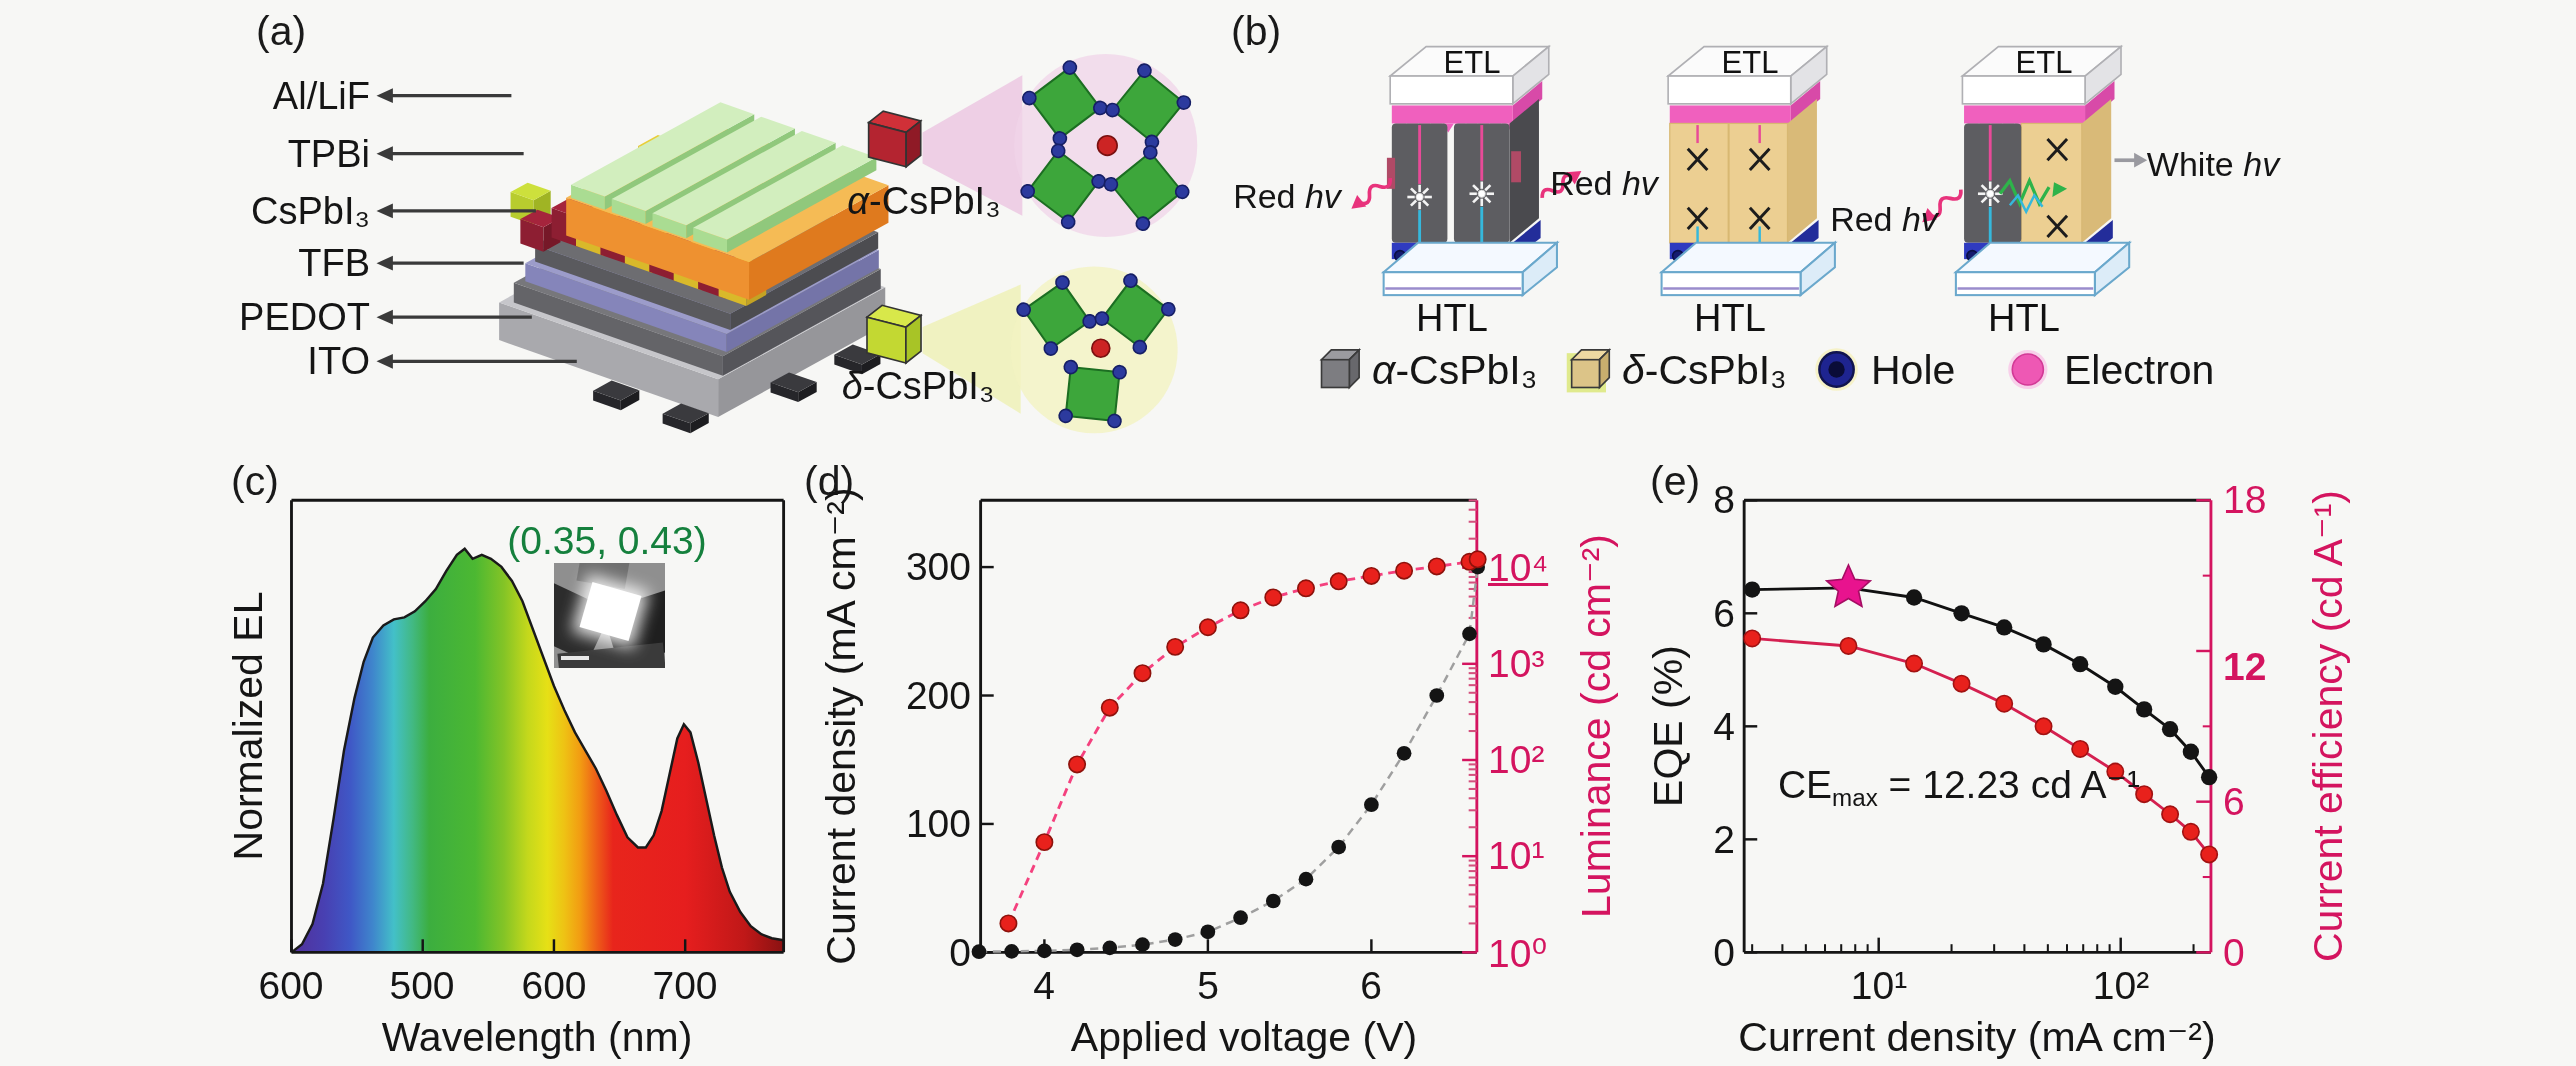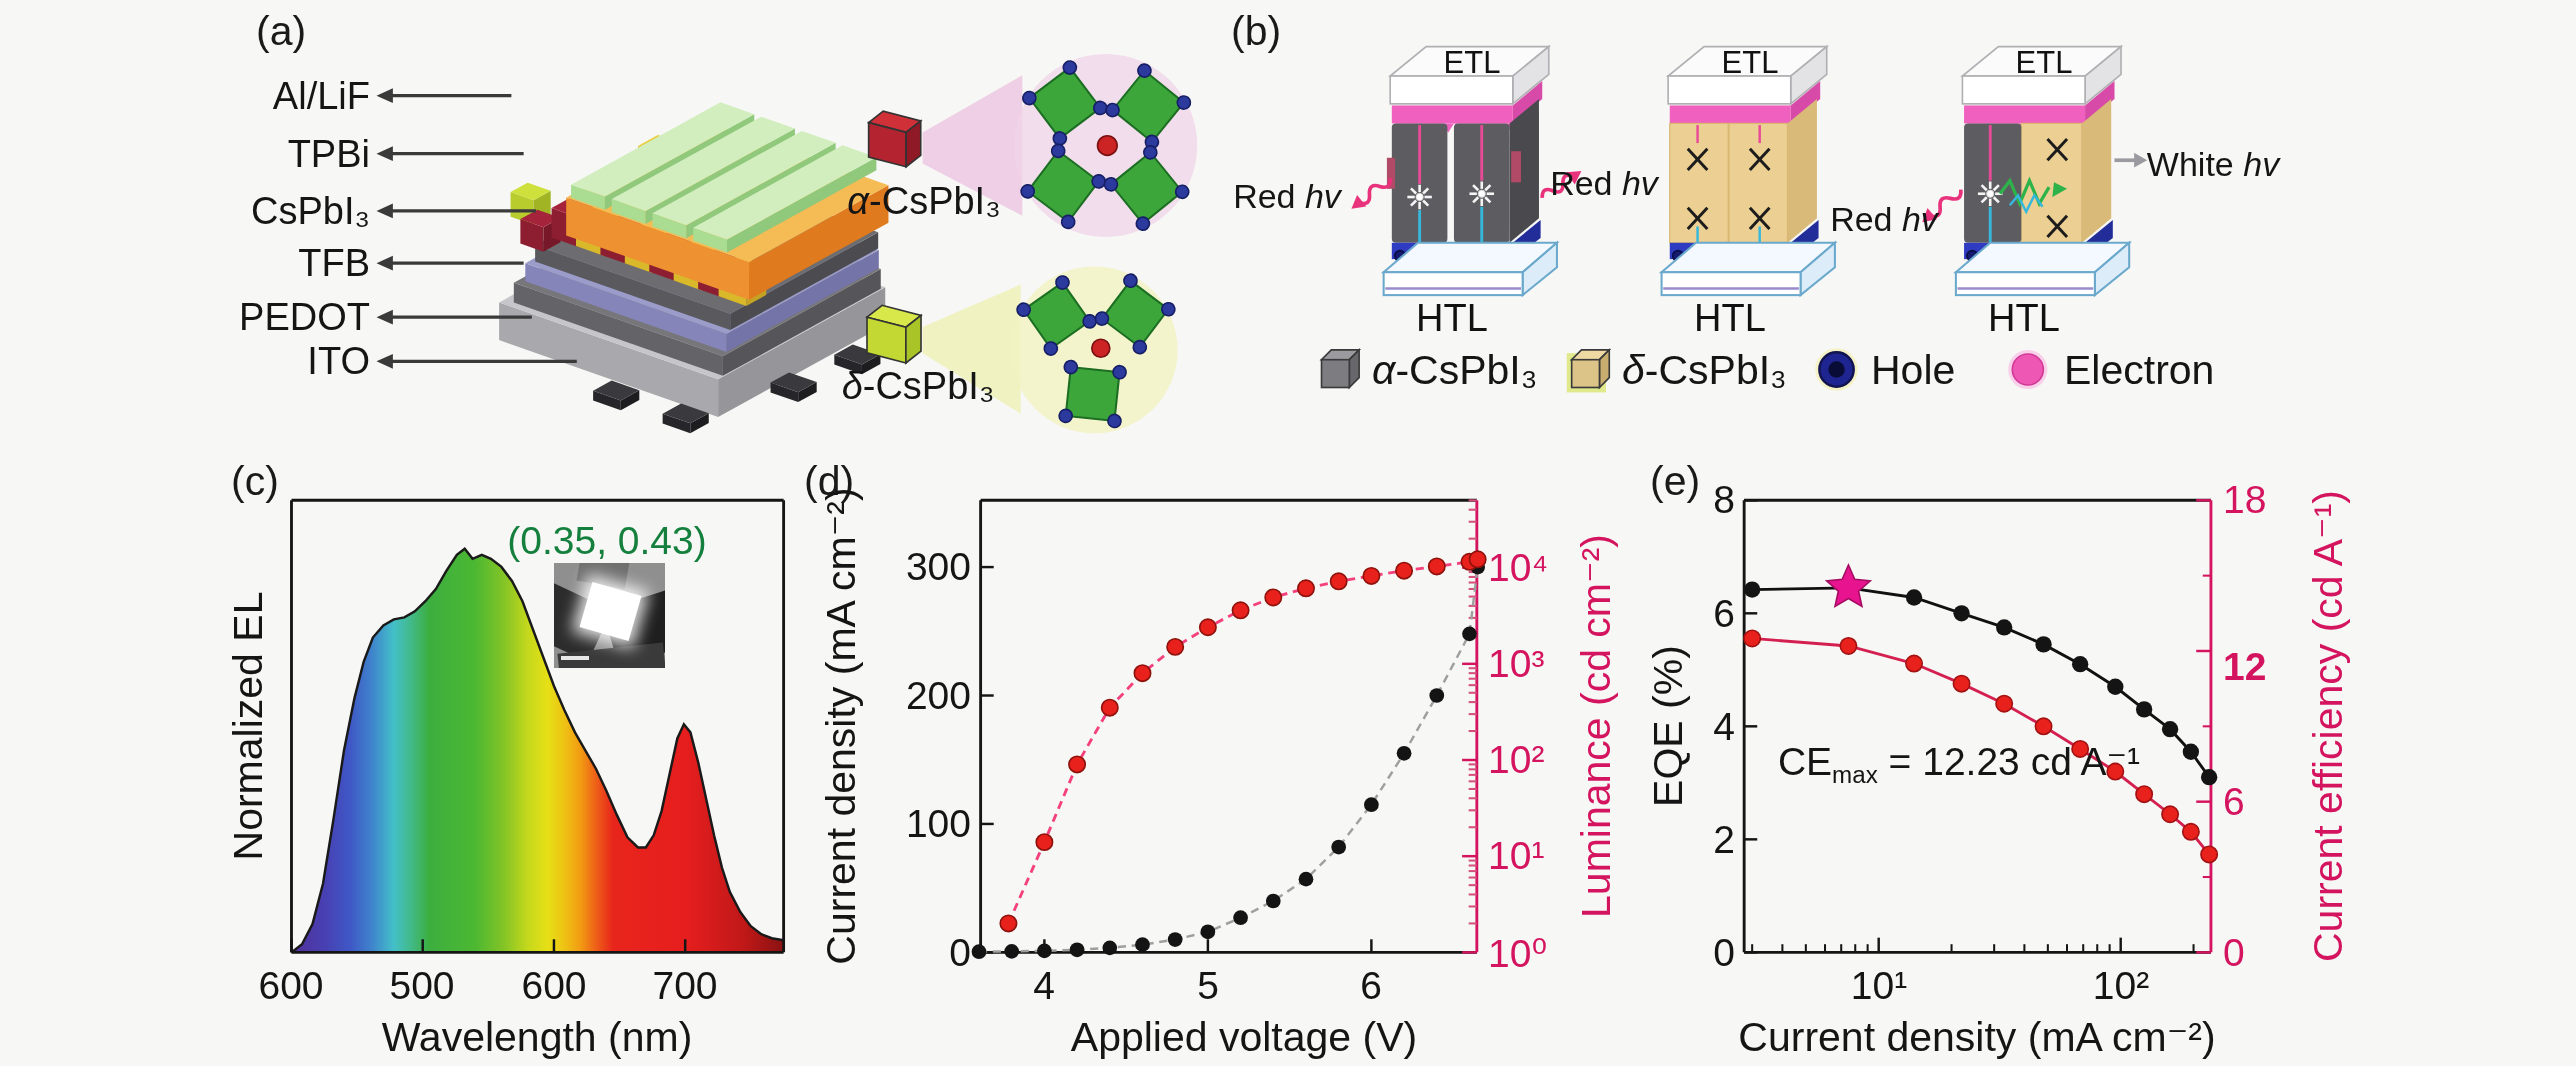--- a/index.html
+++ b/index.html
@@ -600,21 +600,21 @@
   <div class="axtitle rot" style="left:248px;top:726px;">Normalized EL</div>
   <div class="axtitle ctr" style="left:537px;top:1037px;">Wavelength (nm)</div>
   <div class="axtitle rot" style="left:841px;top:726px;">Current density (mA cm⁻²)</div>
   <div class="axtitle rot crimson" style="left:1596px;top:726px;">Luminance (cd cm⁻²)</div>
   <div class="axtitle ctr" style="left:1228px;top:1037px;margin-left:16px;">Applied voltage (V)</div>
   <div class="axtitle rot" style="left:1668px;top:726px;">EQE (%)</div>
   <div class="axtitle rot crimson" style="left:2328px;top:726px;">Current efficiency (cd A⁻¹)</div>
   <div class="axtitle ctr" style="left:1977px;top:1037px;">Current density (mA cm⁻²)</div>
 
   <div class="ann ctr" style="left:607px;top:541px;color:#15803d;">(0.35, 0.43)</div>
-  <div class="ann ctr" style="left:1959px;top:764px;"><span>CE</span><sub>max</sub><span> = 12.23 cd A⁻¹</span></div>
+  <div class="ann ctr" style="left:1959px;top:787px;"><span>CE</span><sub>max</sub><span> = 12.23 cd A⁻¹</span></div>
 
   <div id="inset">
     <div class="blob3"></div>
     <div class="blob1"></div>
     <div class="blob2"></div>
     <div class="blob4"></div>
     <div class="sq"></div>
     <div class="scalebar"></div>
   </div>
 
@@ -647,21 +647,21 @@
       <div class="ticklab " style="left: 1208px; top: 964px; transform: translate(-50%, 0px);">5</div>
       <div class="ticklab " style="left: 1371px; top: 964px; transform: translate(-50%, 0px);">6</div>
       <div class="ticklab " style="left: 971px; top: 953px; transform: translate(-100%, -50%);">0</div>
       <div class="ticklab " style="left: 971px; top: 824px; transform: translate(-100%, -50%);">100</div>
       <div class="ticklab " style="left: 971px; top: 696px; transform: translate(-100%, -50%);">200</div>
       <div class="ticklab " style="left: 971px; top: 567px; transform: translate(-100%, -50%);">300</div>
       <div class="ticklab crimson" style="left: 1488px; top: 953px; transform: translate(0px, -50%);">10⁰</div>
       <div class="ticklab crimson" style="left: 1488px; top: 856px; transform: translate(0px, -50%);">10¹</div>
       <div class="ticklab crimson" style="left: 1488px; top: 760px; transform: translate(0px, -50%);">10²</div>
       <div class="ticklab crimson" style="left: 1488px; top: 664px; transform: translate(0px, -50%);">10³</div>
-      <div class="ticklab crimson" style="left: 1488px; top: 568px; transform: translate(0px, -50%);">10⁴</div>
+      <div class="ticklab crimson" style="left: 1488px; top: 568px; transform: translate(0px, -50%); text-decoration: underline;">10⁴</div>
       <div class="ticklab " style="left: 1879px; top: 964px; transform: translate(-50%, 0px);">10¹</div>
       <div class="ticklab " style="left: 2121px; top: 964px; transform: translate(-50%, 0px);">10²</div>
       <div class="ticklab " style="left: 1735px; top: 953px; transform: translate(-100%, -50%);">0</div>
       <div class="ticklab " style="left: 1735px; top: 840px; transform: translate(-100%, -50%);">2</div>
       <div class="ticklab " style="left: 1735px; top: 727px; transform: translate(-100%, -50%);">4</div>
       <div class="ticklab " style="left: 1735px; top: 614px; transform: translate(-100%, -50%);">6</div>
       <div class="ticklab " style="left: 1735px; top: 500px; transform: translate(-100%, -50%);">8</div>
       <div class="ticklab crimson" style="left: 2223px; top: 953px; transform: translate(0px, -50%);">0</div>
       <div class="ticklab crimson" style="left: 2223px; top: 802px; transform: translate(0px, -50%);">6</div>
       <div class="ticklab crimson" style="left: 2223px; top: 667px; transform: translate(0px, -50%); font-weight: bold;">12</div>

